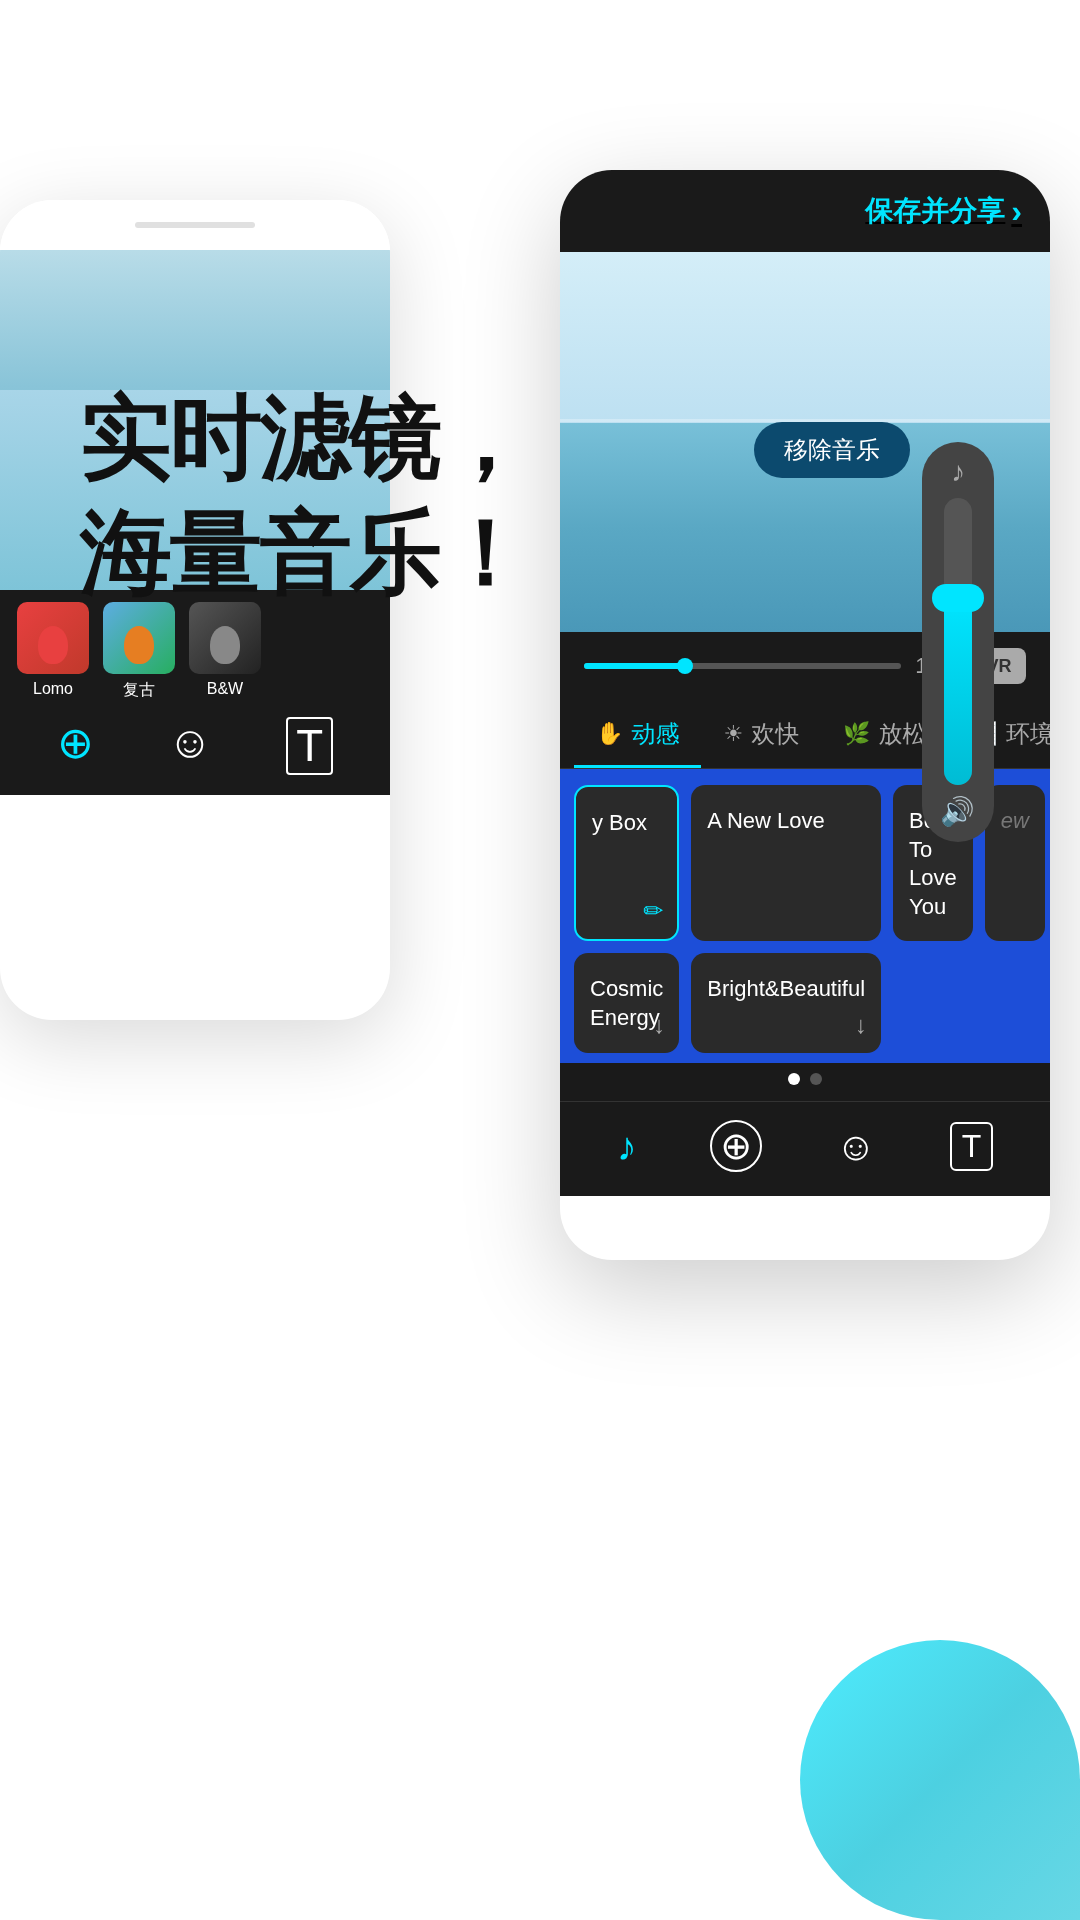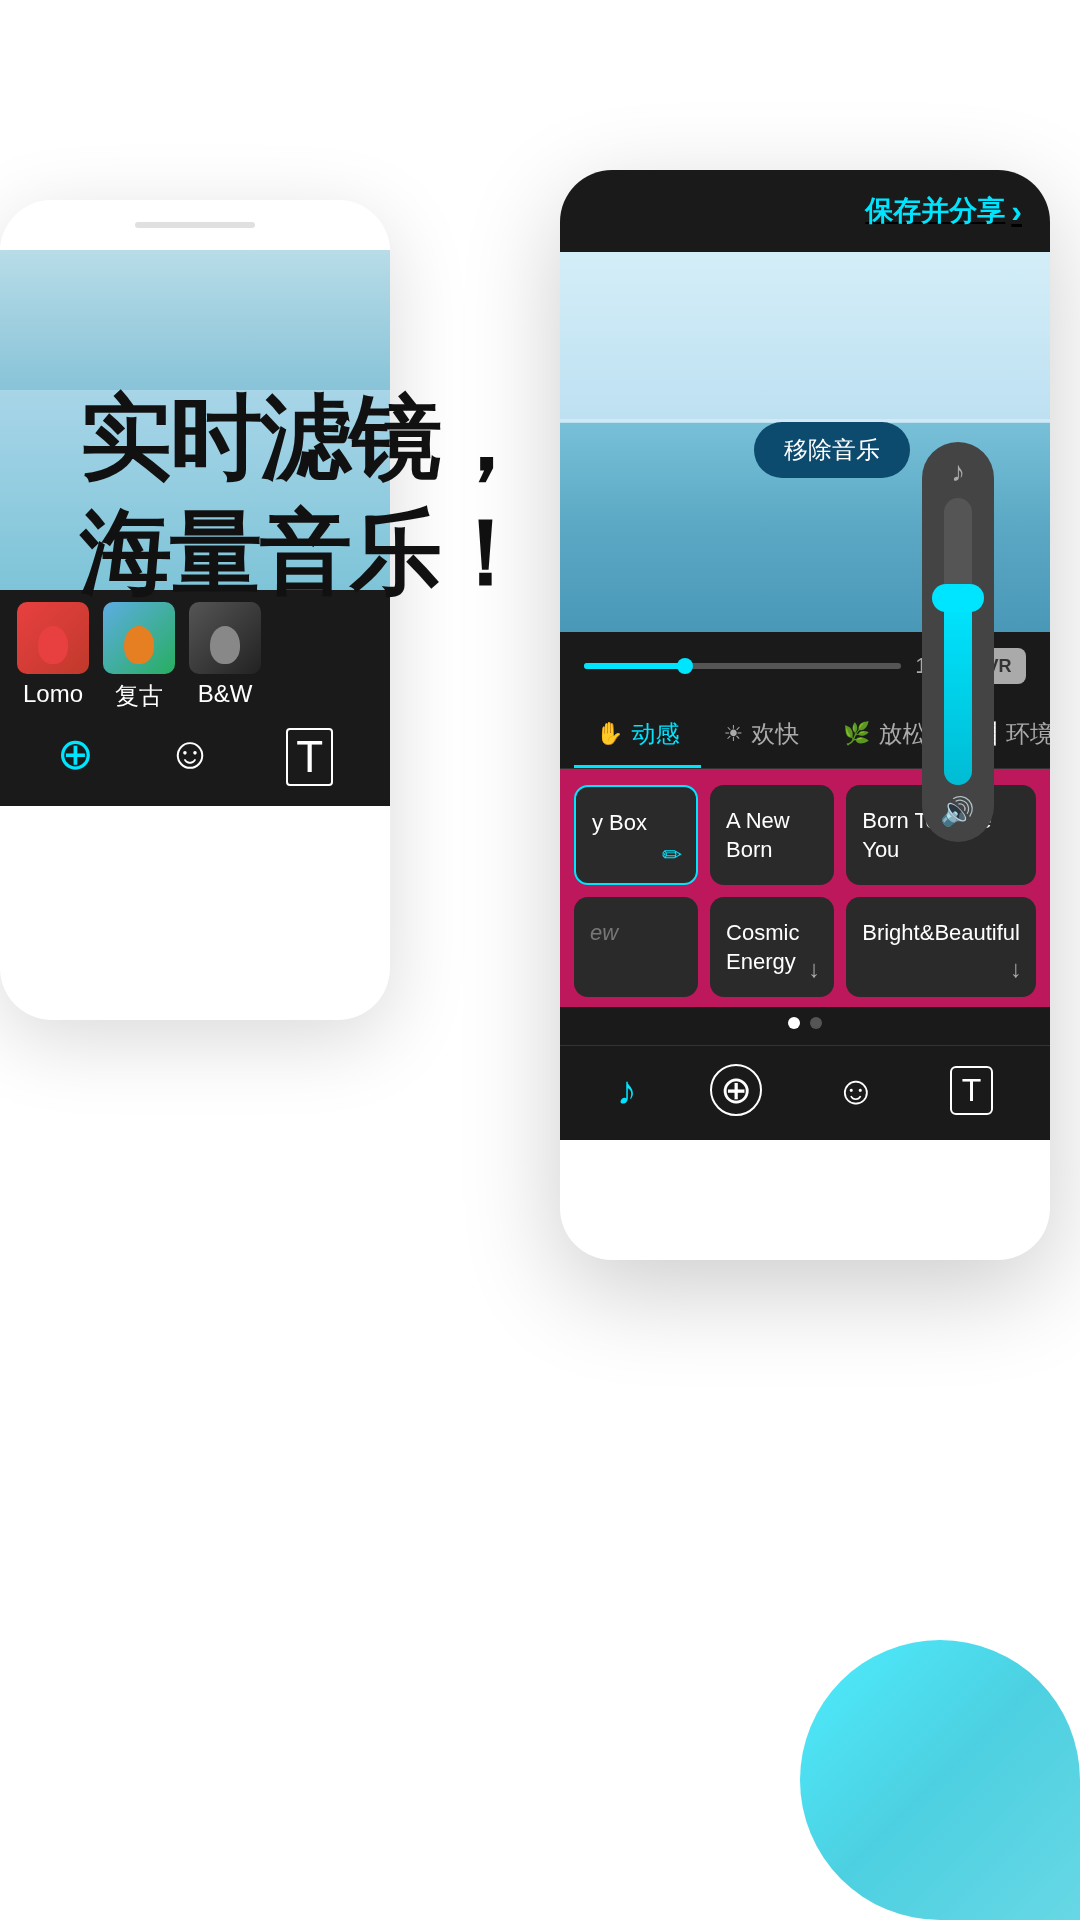--- a/index.html
+++ b/index.html
@@ -128,21 +128,21 @@
       left: 50%;
       transform: translateX(-50%);
       width: 30px;
       height: 38px;
       border-radius: 50% 50% 45% 45%;
     }
     .filter-balloon-red { background: #e84040; }
     .filter-balloon-orange { background: #e67e22; }
     .filter-balloon-gray { background: #888; }
     .filter-label {
-      font-size: 24px;
+      font-size: 16px;
       color: #ffffff;
       text-align: center;
     }
     .filter-icons-row {
       display: flex;
       justify-content: space-around;
       padding: 16px 20px 8px;
     }
     .filter-icon-item {
       font-size: 36px;
@@ -370,24 +370,24 @@
       right: 0;
       height: 3px;
       background: #00e5ff;
     }
     .tab-icon {
       font-size: 22px;
     }
 
     
     .music-grid {
-      background: #be185d;
+      background: #1d4ed8;
       padding: 16px 14px 10px;
       display: grid;
-      grid-template-columns: repeat(3, 1fr);
+      grid-template-columns: repeat(4, 1fr);
       gap: 12px;
     }
     .music-card {
       background: #2a2a2a;
       border-radius: 14px;
       padding: 22px 16px 20px;
       min-height: 100px;
       display: flex;
       flex-direction: column;
       justify-content: space-between;
@@ -570,21 +570,21 @@
       <span>环境音</span>
     </div>
   </div>
 
   <div class="music-grid">
     <div class="music-card active">
       <span class="music-card-title">y Box</span>
       <span class="music-card-edit-icon">✏</span>
     </div>
     <div class="music-card">
-      <span class="music-card-title">A New Born</span>
+      <span class="music-card-title">A New Love</span>
     </div>
     <div class="music-card">
       <span class="music-card-title">Born To Love You</span>
     </div>
 
     <div class="music-card">
       <span class="music-card-title dim">ew</span>
     </div>
     <div class="music-card">
       <span class="music-card-title">Cosmic Energy</span>

